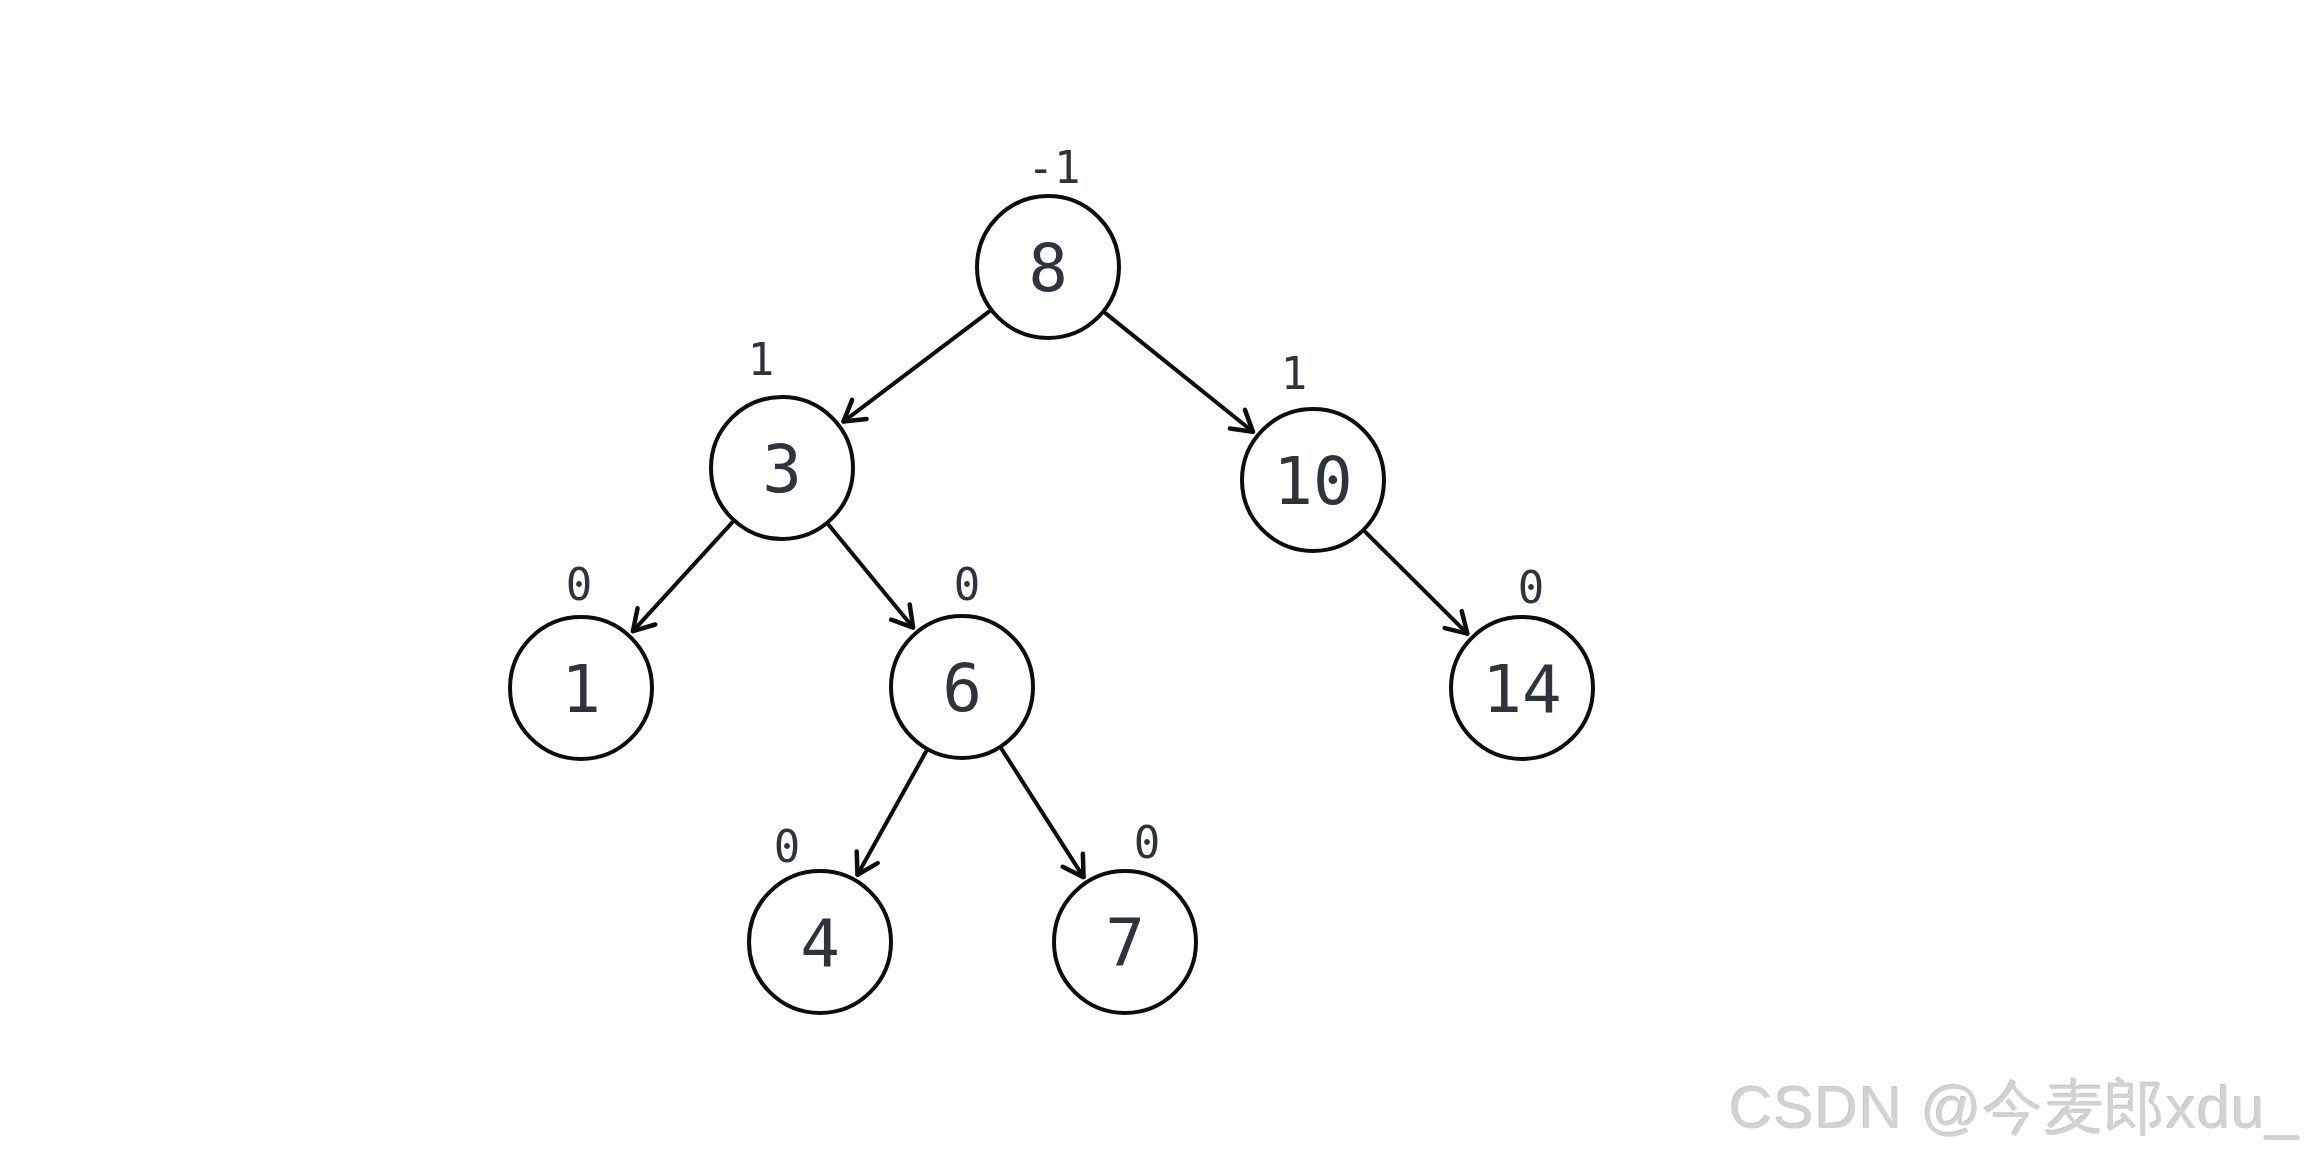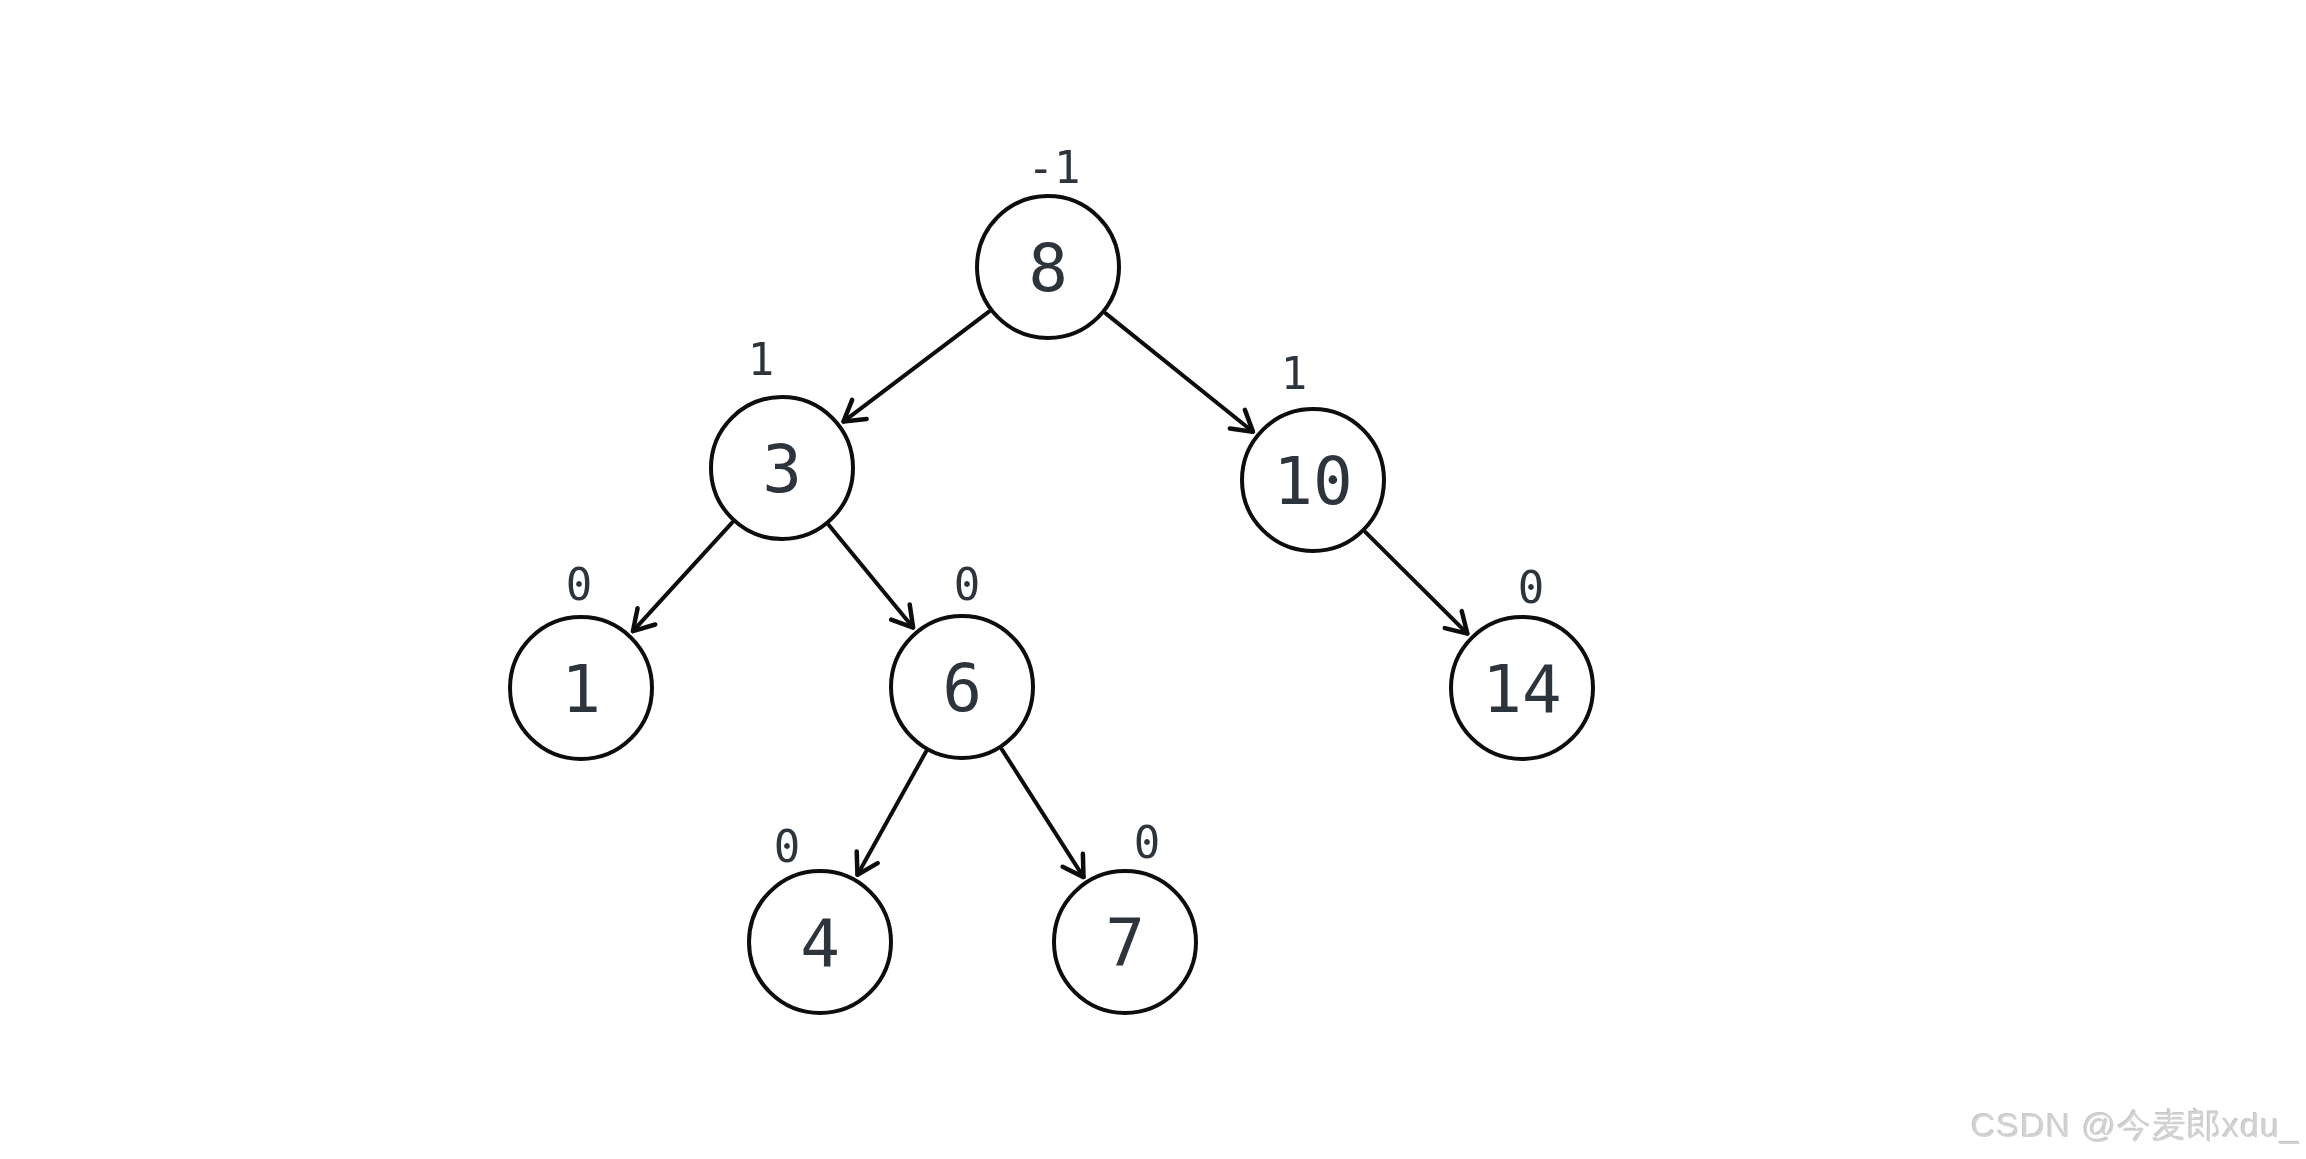--- a/index.html
+++ b/index.html
@@ -12,21 +12,21 @@
   }
   .canvas-wrap { position: absolute; inset: 0; }
   svg text {
     font-family: "DejaVu Sans Mono", "Liberation Mono", monospace;
     user-select: none;
   }
   .watermark {
     position: absolute;
     right: 6px;
     bottom: 10px;
-    font-size: 34px;
+    font-size: 60px;
     letter-spacing: 1px;
     color: #d2d2d2;
     text-shadow: 2px 2px 1px #ffffff, -1px -1px 0 #c6c6c6;
     font-family: "Liberation Sans", sans-serif;
     white-space: nowrap;
   }
 </style>
 </head>
 <body>
 

